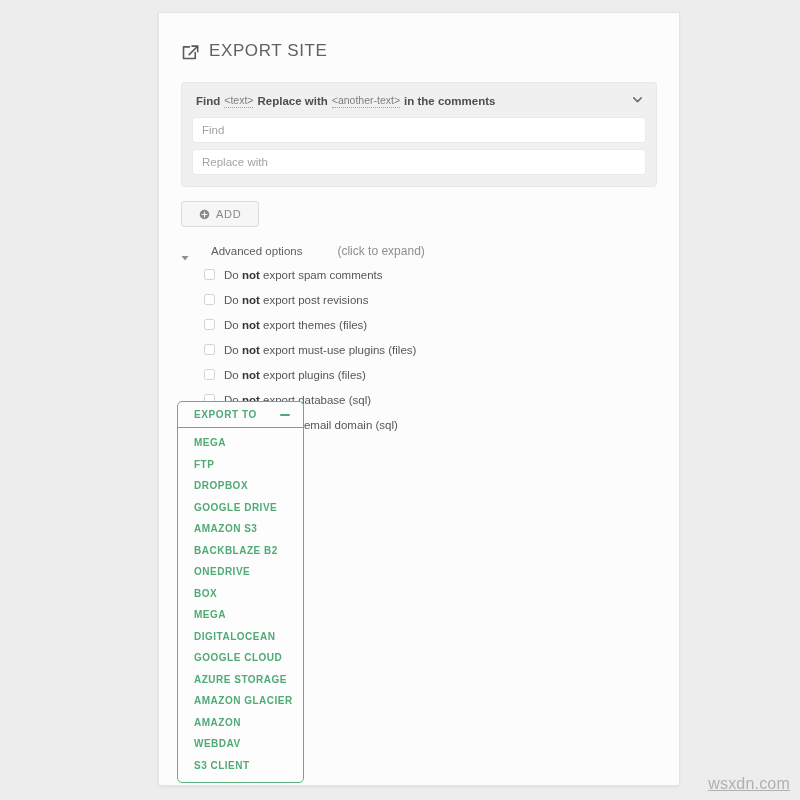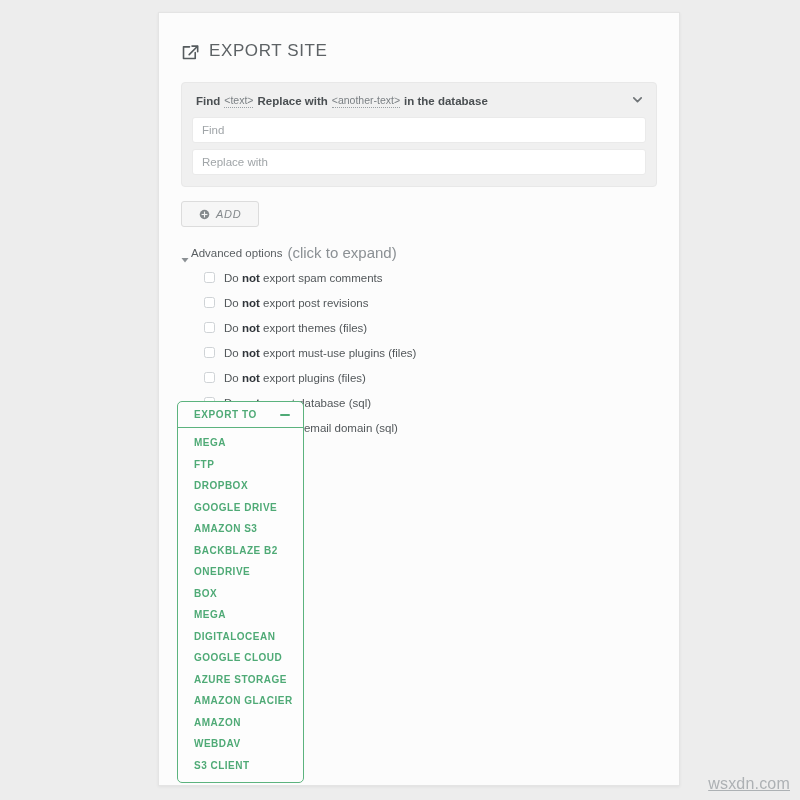--- a/index.html
+++ b/index.html
@@ -113,37 +113,36 @@
     height: 26px;
     padding: 0 17px;
     background: #f6f6f6;
     border: 1px solid #dcdcdc;
     border-radius: 3px;
     font-family: "Liberation Sans", sans-serif;
     font-size: 11px;
     letter-spacing: 0.7px;
     color: #84898c;
     cursor: pointer;
-    font-style: italic;
   }
   .plus-circle-icon { width: 11px; height: 11px; color: #84898c; display:block; }
 
   
   .adv-row {
     display: flex;
     align-items: center;
-    gap: 2px;
+    gap: 22px;
     padding: 17px 22px 0 22px;
   }
   .caret-down-icon {
     width: 8px; height: 8px; color: #8b9094; display:block;
     position: relative; top: 1px;
   }
   .adv-label { font-size: 11.5px; color: #5a5f62; }
-  .adv-hint  { font-size: 15px; color: #8b9094; margin-left: 3px; }
+  .adv-hint  { font-size: 12px; color: #8b9094; margin-left: 13px; }
 
   .checks { padding: 6px 22px 0 45px; }
   .check-item {
     display: flex;
     align-items: flex-start;
     gap: 9px;
     height: 20px;
     margin-top: 5px;
   }
   .checkbox {
@@ -228,21 +227,21 @@
     </span>
     <span class="page-title">EXPORT SITE</span>
   </div>
 
   <div class="fr-panel">
     <div class="fr-headline">
       <span>Find</span>
       <span class="tok">&lt;text&gt;</span>
       <span>Replace with</span>
       <span class="tok">&lt;another-text&gt;</span>
-      <span>in the database</span>
+      <span>in the comments</span>
       <span class="chevron-down">
         <svg viewBox="0 0 14 14" fill="none" stroke="currentColor" stroke-width="1.8" stroke-linecap="round" stroke-linejoin="round" width="13" height="13">
           <path d="M3 5.2 7 9.2l4-4"></path>
         </svg>
       </span>
     </div>
     <input class="fr-input" type="text" placeholder="Find" style="">
     <input class="fr-input" type="text" placeholder="Replace with" style="">
   </div>
 

